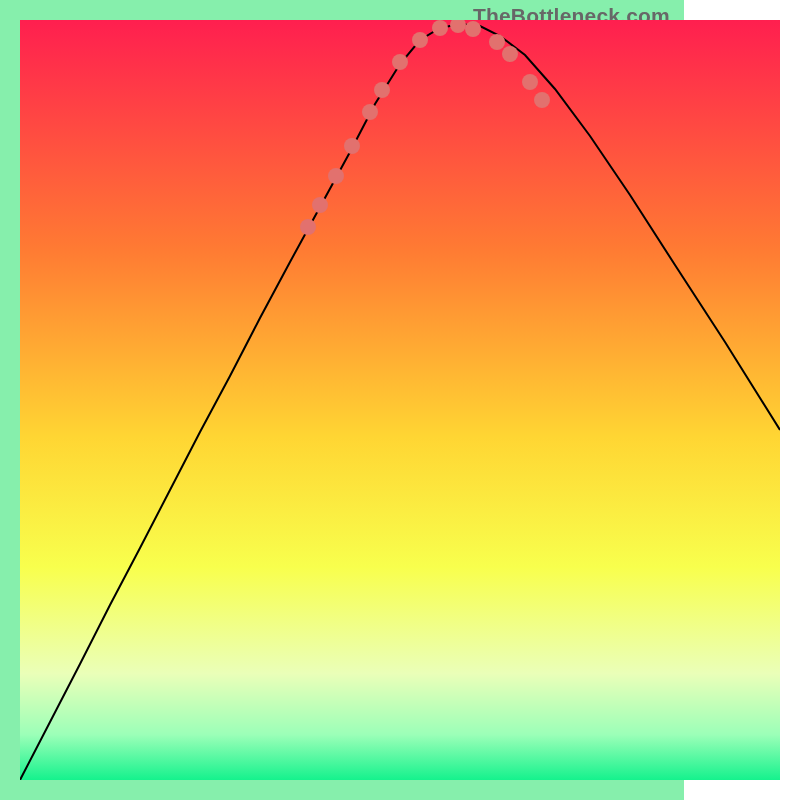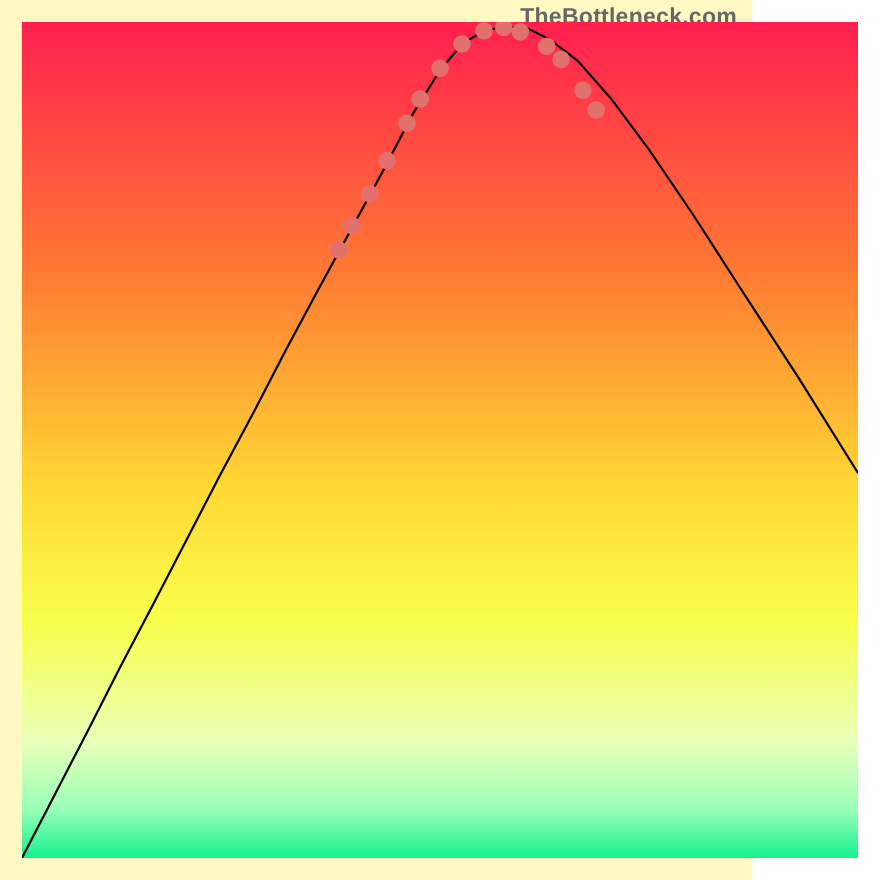--- a/index.html
+++ b/index.html
@@ -1,20 +1,20 @@
 <!DOCTYPE html>
 <html><head>
 <meta charset="utf-8">
 <style>
   * { margin: 0; padding: 0; box-sizing: border-box; }
   html, body { width: 800px; height: 800px; overflow: hidden; }
   .frame {
     width: 684px;
     height: 800px;
-    background: #fef9c3;
+    background: #86efac;
     position: relative;
   }
   .watermark {
     position: absolute;
     top: 4px;
     right: 14px;
     font-family: Arial, Helvetica, sans-serif;
     font-size: 21px;
     font-weight: bold;
     color: #676767;

